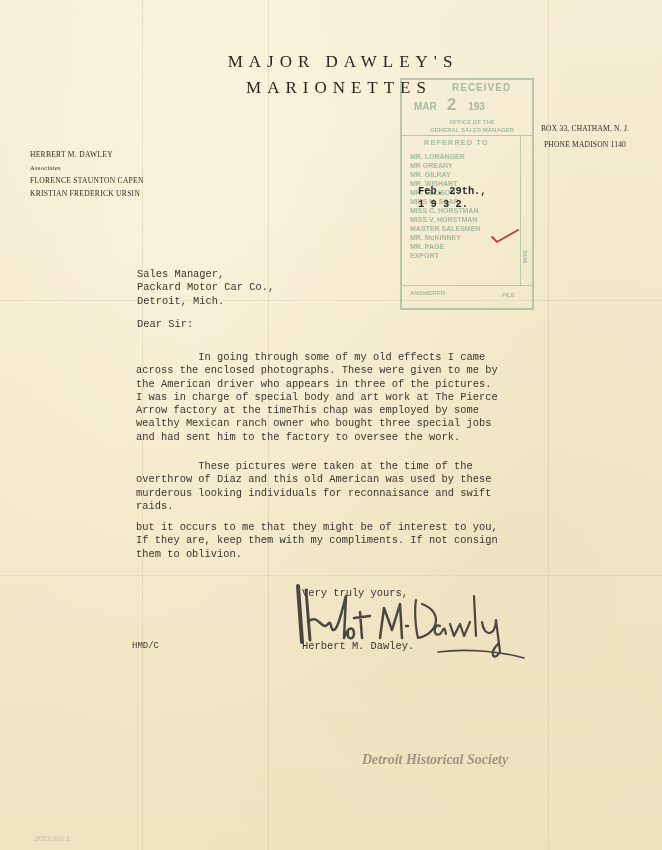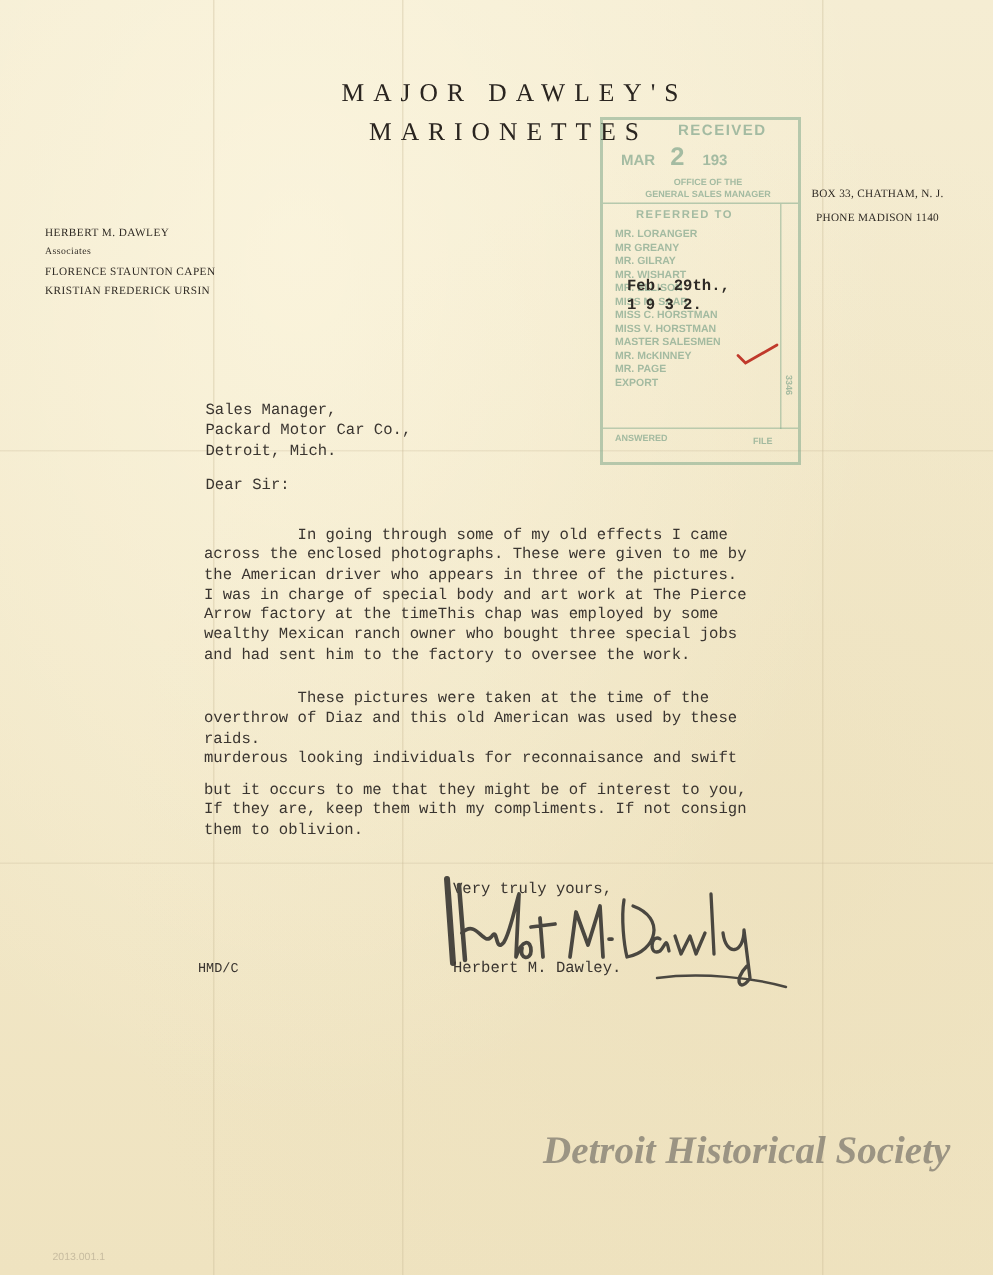--- a/index.html
+++ b/index.html
@@ -78,21 +78,21 @@
     .para3 { left: 136px; top: 521px; }
     .closing { left: 302px; top: 587px; }
     .typed-name { left: 302px; top: 640px; }
     .initials { left: 132px; top: 640px; font-size: 9px; }
     .signature {
       position: absolute; left: 288px; top: 582px; width: 240px; height: 80px;
     }
     .watermark {
       position: absolute; left: 362px; top: 752px;
       font-family: "Liberation Serif", serif; font-style: italic; font-weight: bold;
-      font-size: 26px; color: rgba(120,115,105,0.7);
+      font-size: 14px; color: rgba(120,115,105,0.7);
     }
     .pencil-note {
       position: absolute; left: 35px; top: 835px;
       font-family: "Liberation Sans", sans-serif; font-size: 7px; color: rgba(150,140,120,0.45);
     }
   </style>
 </head>
 <body>
 
 <div class="paper"></div>
@@ -154,21 +154,21 @@
 </svg>
 
 <div class="typed date"><div>Feb. 29th.,</div><div>1 9 3 2.</div></div>
 
 <div class="typed address"><div>Sales Manager,</div><div>Packard Motor Car Co.,</div><div>Detroit, Mich.</div></div>
 
 <div class="typed salutation">Dear Sir:</div>
 
 <div class="typed para1"><div>          In going through some of my old effects I came</div><div>across the enclosed photographs. These were given to me by</div><div>the American driver who appears in three of the pictures.</div><div>I was in charge of special body and art work at The Pierce</div><div>Arrow factory at the timeThis chap was employed by some</div><div>wealthy Mexican ranch owner who bought three special jobs</div><div>and had sent him to the factory to oversee the work.</div></div>
 
-<div class="typed para2"><div>          These pictures were taken at the time of the</div><div>overthrow of Diaz and this old American was used by these</div><div>raids.</div><div>murderous looking individuals for reconnaisance and swift</div></div>
+<div class="typed para2"><div>          These pictures were taken at the time of the</div><div>overthrow of Diaz and this old American was used by these</div><div>murderous looking individuals for reconnaisance and swift</div><div>raids.</div></div>
 
 <div class="typed para3"><div>but it occurs to me that they might be of interest to you,</div><div>If they are, keep them with my compliments. If not consign</div><div>them to oblivion.</div></div>
 
 <div class="typed closing">Very truly yours,</div>
 
 <svg class="signature" viewBox="0 0 240 80">
   <title>Herbert M. Dawley</title>
   <g fill="none" stroke="#4a4740" stroke-linecap="round" stroke-linejoin="round">
     <path d="M10 4 L14 60" stroke-width="4"></path>
     <path d="M18 8 L22 58" stroke-width="3"></path>

